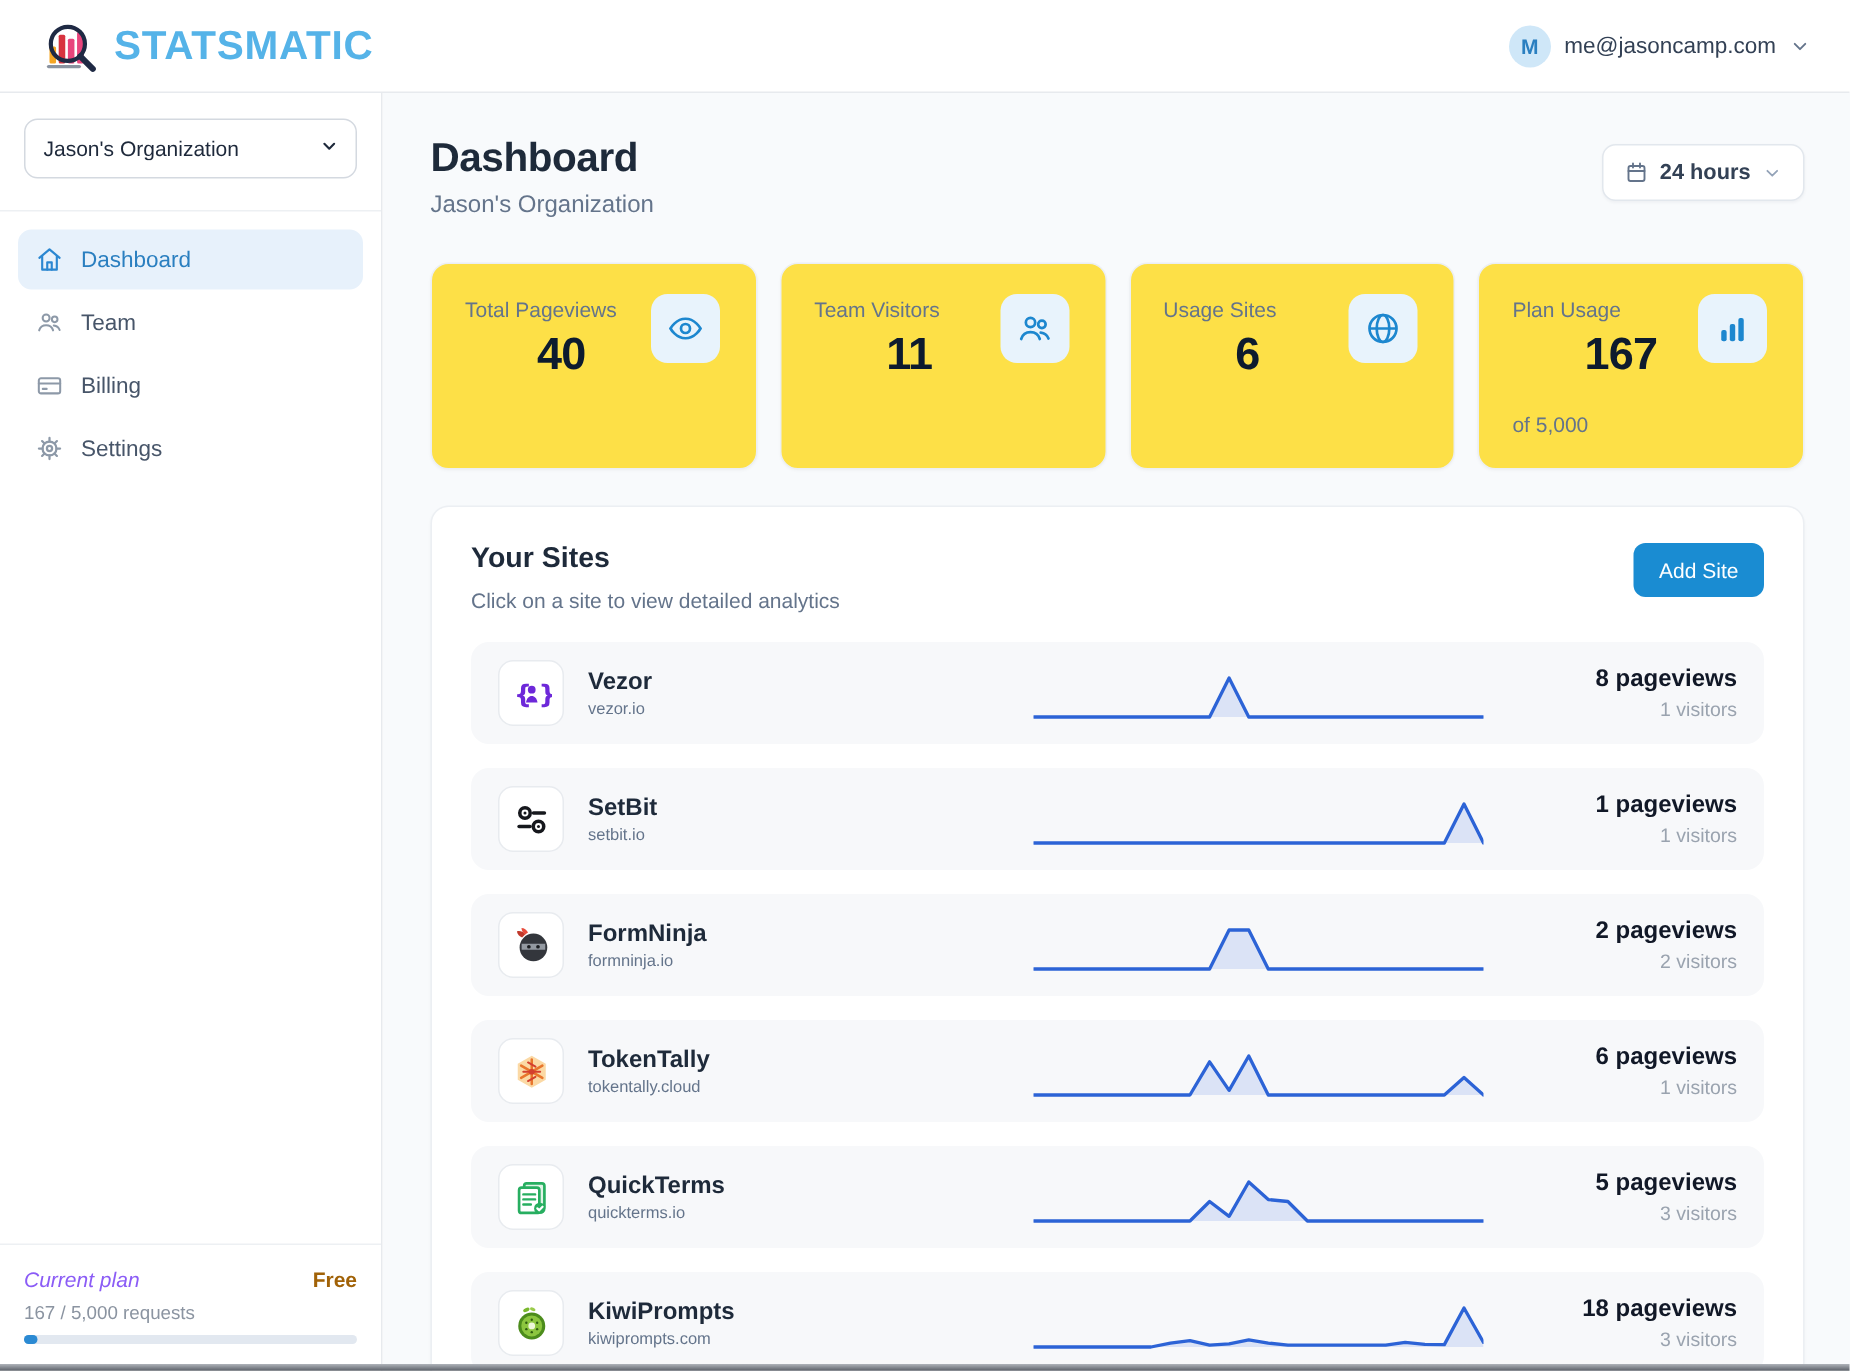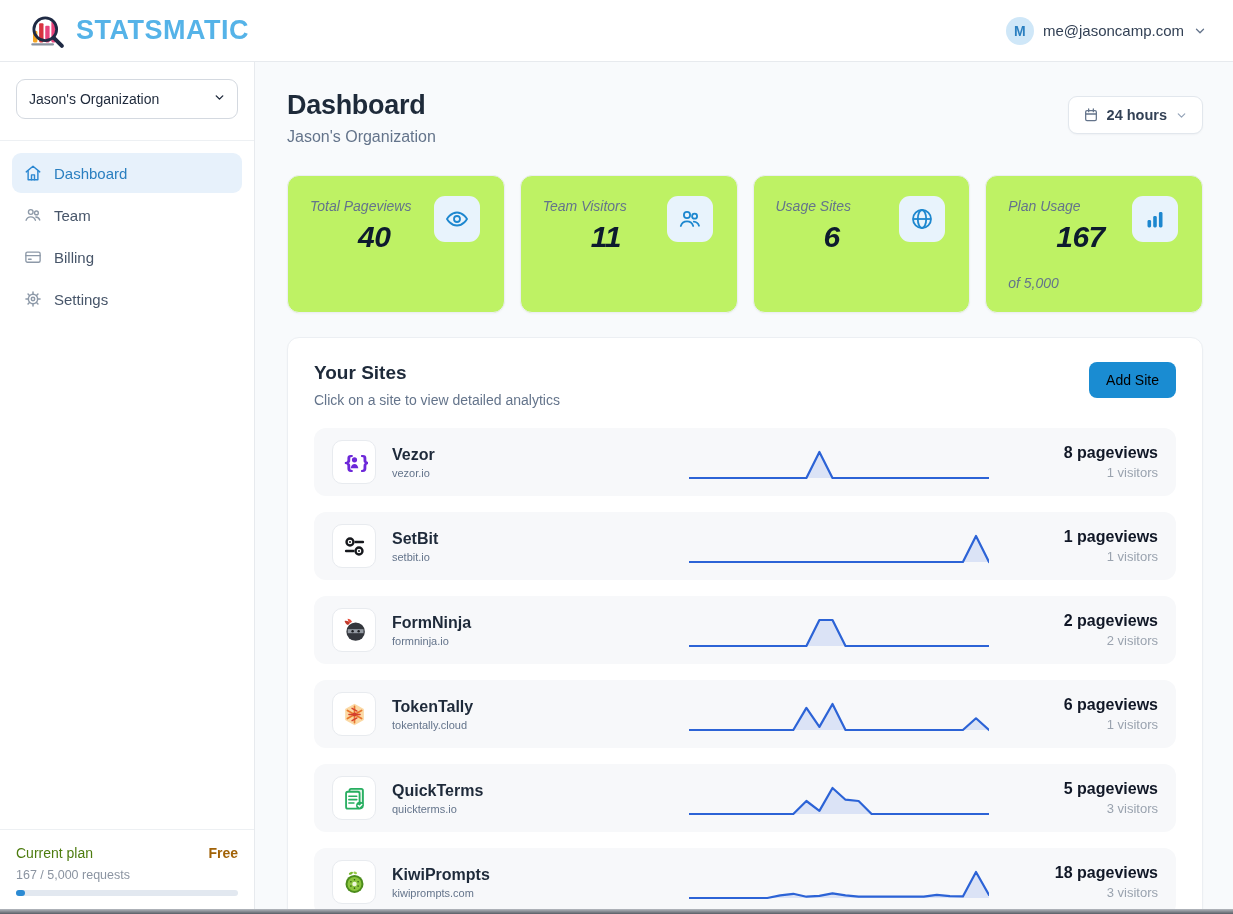--- a/index.html
+++ b/index.html
@@ -27,52 +27,52 @@
     appearance:none; -webkit-appearance:none; font-family:inherit; }
   .org-chev { position:absolute; right:28px; top:29px; pointer-events:none; color:#1e293b; }
   .nav { padding:12px 12px; flex:1; }
   .nav-item { display:flex; align-items:center; gap:12px; height:40px; padding:0 12px;
     border-radius:9px; font-size:15px; color:#475569; cursor:pointer; margin-bottom:2px; }
   .nav-item .nav-icon { display:flex; color:#8d99a8; }
   .nav-item.active { background:#e7f1fb; color:#2a7fc0; font-weight:500; }
   .nav-item.active .nav-icon { color:#2b87d1; }
   .plan-box { border-top:1px solid #edf0f3; padding:15px 16px 18px; }
   .plan-row { display:flex; justify-content:space-between; align-items:center; }
-  .plan-label { font-size:14px; color:#4d7c0f; }
+  .plan-label { font-size:14px; color:#8b5cf6;font-style:italic; }
   .plan-name { font-size:14px; font-weight:700; color:#a16207; }
   .plan-usage { font-size:12.5px; color:#8b94a1; margin-top:7px; }
   .progress-track { margin-top:8px; height:6px; border-radius:3px; background:#e2e8f0; position:relative; }
   .progress-fill { position:absolute; left:0; top:0; height:6px; border-radius:3px; background:#2b8ad3; }
 
   
   .main { position:absolute; top:62px; left:255px; width:978px; padding:28px 30px 0 32px; }
   .page-head { display:flex; justify-content:space-between; align-items:flex-start; }
   .page-title { font-size:27px; font-weight:800; color:#1e2a3a; letter-spacing:-.3px; }
   .page-sub { font-size:16px; color:#64748b; margin-top:7px; }
   .range-btn { display:flex; align-items:center; gap:8px; background:#fff; border:1px solid #e2e7ed;
     border-radius:9px; padding:10px 14px; font-size:14.5px; font-weight:600; color:#334155;
     cursor:pointer; box-shadow:0 1px 2px rgba(15,23,42,.04); margin-top:6px; }
   .range-btn .cal { color:#64748b; display:flex; }
   .range-btn .chev { color:#94a3b8; }
 
   .stats { display:grid; grid-template-columns:repeat(4,1fr); gap:15px; margin-top:29px; }
-  .stat-card { background:#bef264; border:1px solid #eceff3; border-radius:12px; height:138px;
-    padding:22px 22px; position:relative; box-shadow:0 1px 2px rgba(15,23,42,.03);font-style:italic; }
+  .stat-card { background:#fde047; border:1px solid #eceff3; border-radius:12px; height:138px;
+    padding:22px 22px; position:relative; box-shadow:0 1px 2px rgba(15,23,42,.03); }
   .stat-label { font-size:14px; color:#64748b; font-weight:500; }
   .stat-value { font-size:30px; font-weight:800; color:#0d1b2e; margin-top:6px; letter-spacing:-.5px;margin-left:48px; }
   .stat-sub { font-size:14px; color:#64748b; margin-top:21px; }
   .stat-icon { position:absolute; top:20px; right:24px; width:46px; height:46px; border-radius:11px;
     background:#e8f3fc; color:#1d87cf; display:flex; align-items:center; justify-content:center; }
 
   .sites-card { background:#fff; border:1px solid #eceff3; border-radius:12px; margin-top:24px;
     padding:24px 26px 26px; box-shadow:0 1px 2px rgba(15,23,42,.03); }
   .sites-head { display:flex; justify-content:space-between; align-items:flex-start; }
   .sites-title { font-size:19px; font-weight:800; color:#1e2a3a; }
   .sites-sub { font-size:14px; color:#64748b; margin-top:8px; }
-  .add-site-btn { background:#1a8cd2; color:#000000; border:none; border-radius:8px; padding:10px 17px;
+  .add-site-btn { background:#1a8cd2; color:#ffffff; border:none; border-radius:8px; padding:10px 17px;
     font-size:14px; font-weight:500; font-family:inherit; cursor:pointer; }
   .site-list { margin-top:20px; display:flex; flex-direction:column; gap:16px; }
   .site-row { background:#f7f8fa; border-radius:12px; height:68px; display:flex; align-items:center;
     padding:0 18px; cursor:pointer; }
   .favicon { width:44px; height:44px; background:#fff; border:1px solid #e8ebef; border-radius:10px;
     display:flex; align-items:center; justify-content:center; flex:0 0 44px; }
   .site-info { margin-left:16px; flex:1; min-width:0; }
   .site-name { font-size:16px; font-weight:700; color:#1e2a3a; }
   .site-domain { font-size:11px; color:#64748b; margin-top:3px; }
   .spark { flex:0 0 300px; display:flex; align-items:center; }

